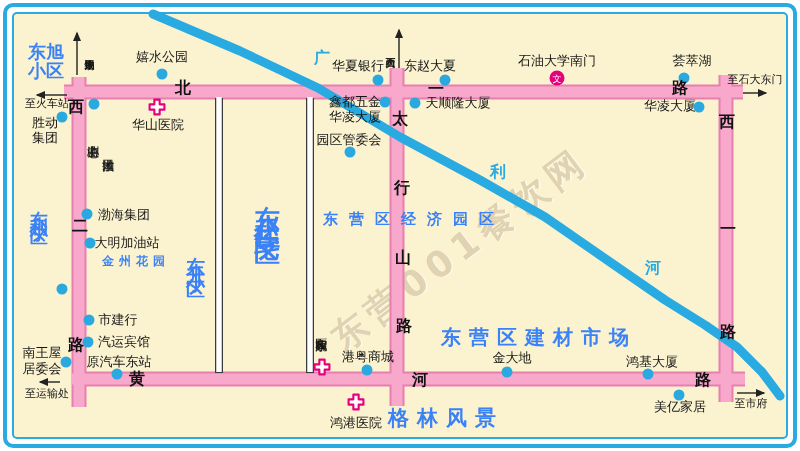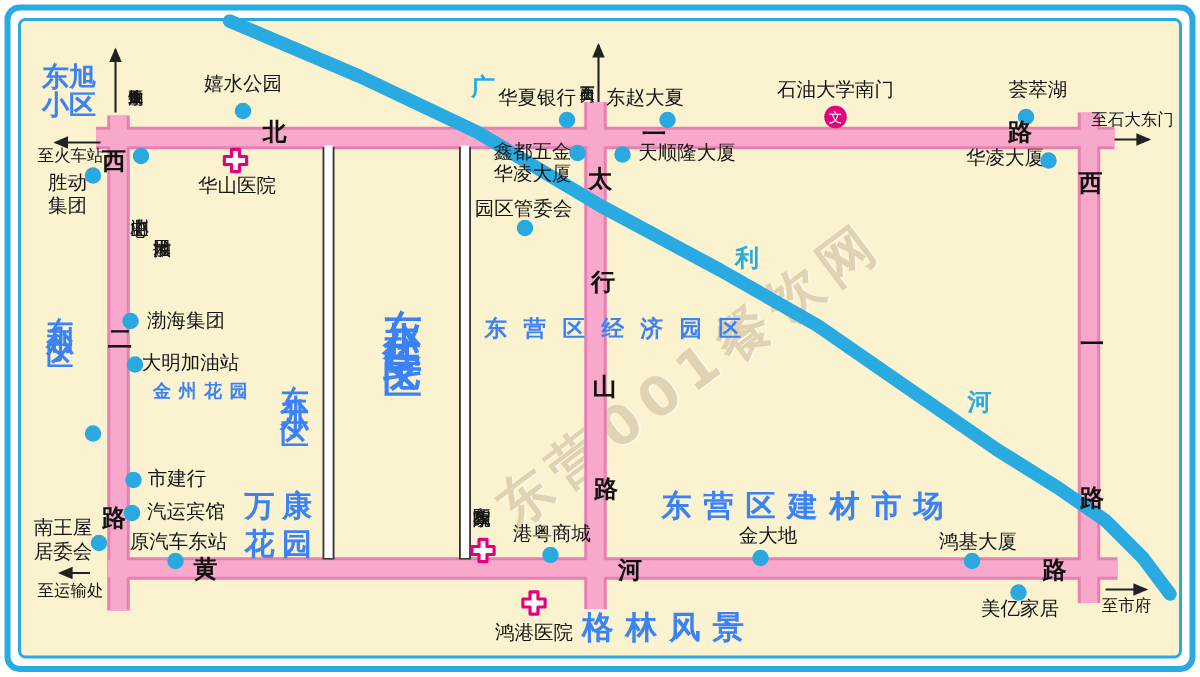--- a/index.html
+++ b/index.html
@@ -100,21 +100,20 @@
   <span class="lbl roadchar" style="left:728px;top:332px">路</span>
 
   <span class="lbl riverchar" style="left:322px;top:58px">广</span>
   <span class="lbl riverchar" style="left:498px;top:172px">利</span>
   <span class="lbl riverchar" style="left:653px;top:268px">河</span>
 
   <span class="lbl red" style="left:46px;top:62px;font-size:18px;line-height:1.05"><span>东旭</span><br><span>小区</span></span>
   <span class="lbl red vert" style="left:39px;top:208px;font-size:18px;letter-spacing:6px">东利小区</span>
   <span class="lbl red" style="left:136px;top:261px;font-size:12px;letter-spacing:5px">金州花园</span>
   <span class="lbl red vert" style="left:196px;top:257px;font-size:19px;letter-spacing:8px">东升小区</span>
-  <span class="lbl red" style="left:188px;top:350px;font-size:20px;line-height:1.25;letter-spacing:5px"><span>万康</span><br><span>花园</span></span>
   <span class="lbl red vert" style="left:267px;top:207px;font-size:26px;letter-spacing:9px">东赵住宅区</span>
   <span class="lbl red" style="left:414px;top:219px;font-size:15px;letter-spacing:11px">东营区经济园区</span>
   <span class="lbl red" style="left:539px;top:337px;font-size:20px;letter-spacing:8px">东营区建材市场</span>
   <span class="lbl red" style="left:446px;top:419px;font-size:21px;letter-spacing:8px">格林风景</span>
 
   <span class="lbl" style="left:162px;top:57px">嬉水公园</span>
   <span class="lbl" style="left:45px;top:131px;line-height:1.15"><span>胜动</span><br><span>集团</span></span>
   <span class="lbl vert" style="left:93px;top:136px;font-size:12px">监测中心</span>
   <span class="lbl vert" style="left:108px;top:150px;font-size:12px">油田技术</span>
   <span class="lbl" style="left:158px;top:125px">华山医院</span>

